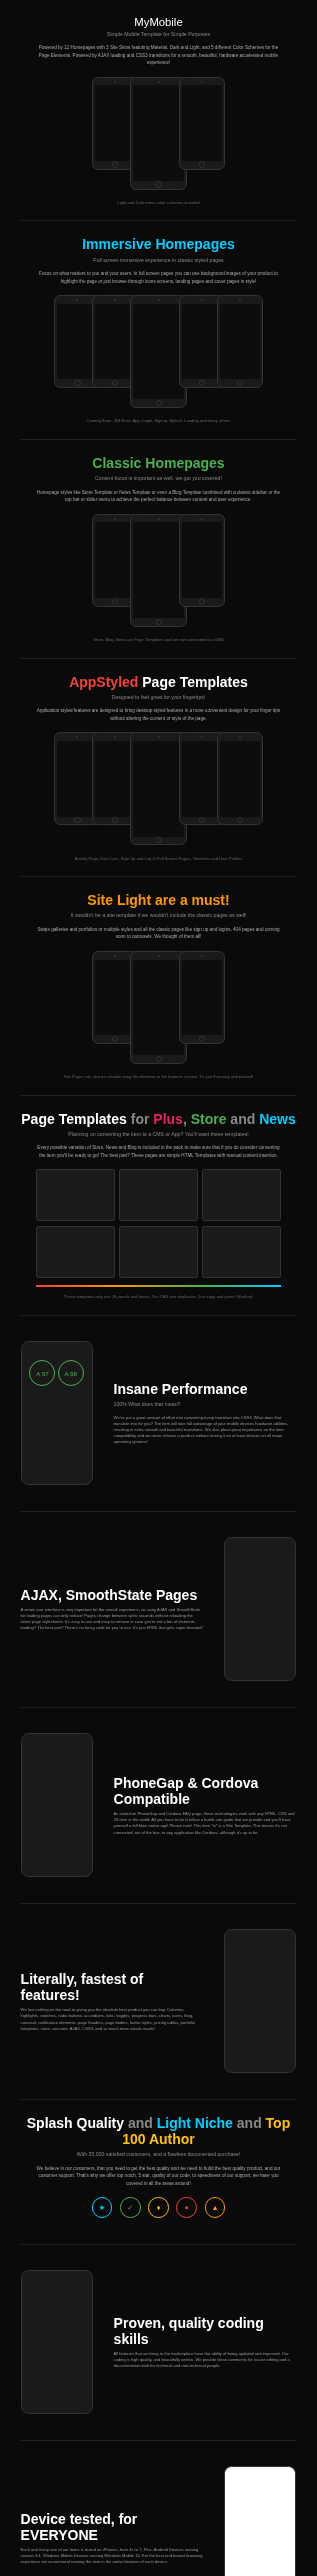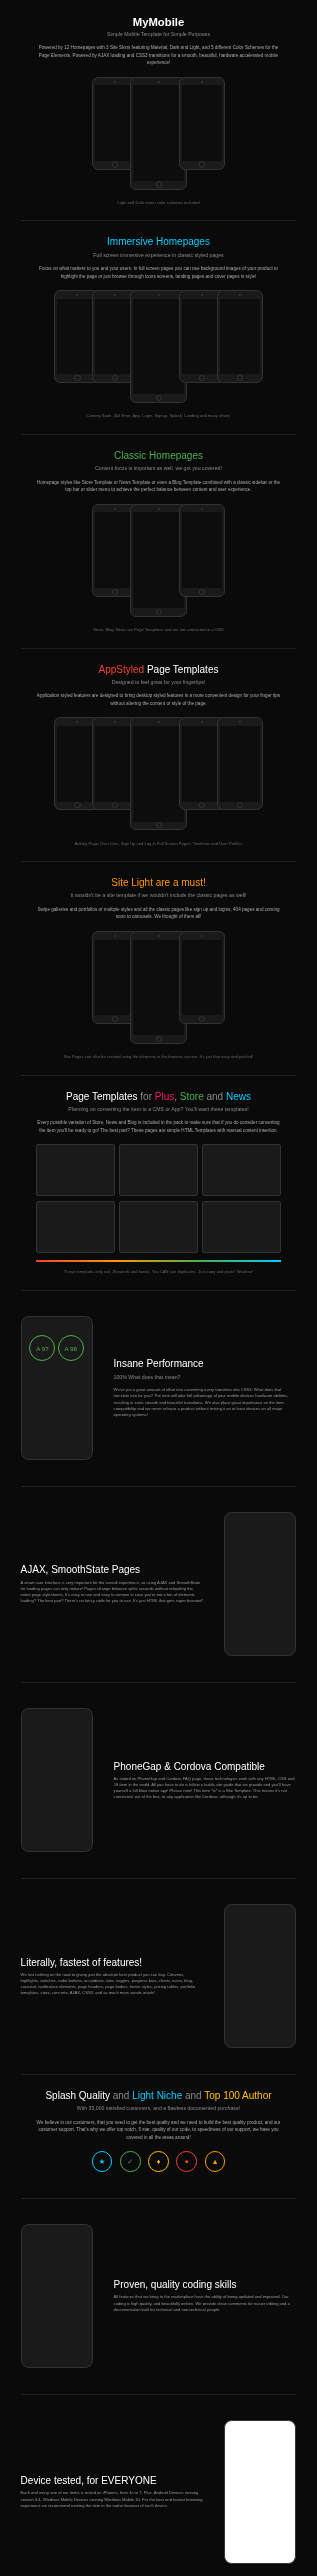--- a/index.html
+++ b/index.html
@@ -1,21 +1,21 @@
 <!DOCTYPE html>
 <html style="font-size:8.2px"><head>
 <meta charset="utf-8">
 <style>
 *{margin:0;padding:0;box-sizing:border-box}
 body{background:#0a0a0a;color:#fff;font-family:-apple-system,BlinkMacSystemFont,sans-serif;width:317px;margin:0 auto}
 .section{padding:15.5px 20.6px;text-align:center}
-.title-main{font-size:11.3px;font-weight:700;color:#fff;margin-bottom:3.1px}
+.title-main{font-size:11.3px;font-weight:400;color:#fff;margin-bottom:3.1px}
 .subtitle{font-size:5.2px;color:#888;margin-bottom:7.7px}
 .desc{font-size:4.6px;color:#aaa;line-height:1.6;max-width:247px;margin:0 auto 10.3px}
-.section-title{font-size:10px;font-weight:400;margin-bottom:4.1px}
+.section-title{font-size:14px;font-weight:700;margin-bottom:4.1px}
 .clr-blue{color:#00cfff}
 .clr-green{color:#4caf50}
 .clr-red{color:#f44336}
 .clr-orange{color:#ff9800}
 .clr-pink{color:#e91e63}
 .clr-yellow{color:#ffc107}
 .clr-white{color:#fff}
 .clr-gray{color:#888}
 .phones-row{display:flex;justify-content:center;gap:-10.3px;margin:10.3px 0;flex-wrap:wrap}
 .phone{width:46px;height:93px;background:#1a1a1a;border:1px solid #333;border-radius:6.2px;margin:0 -4.1px;position:relative;overflow:hidden}

